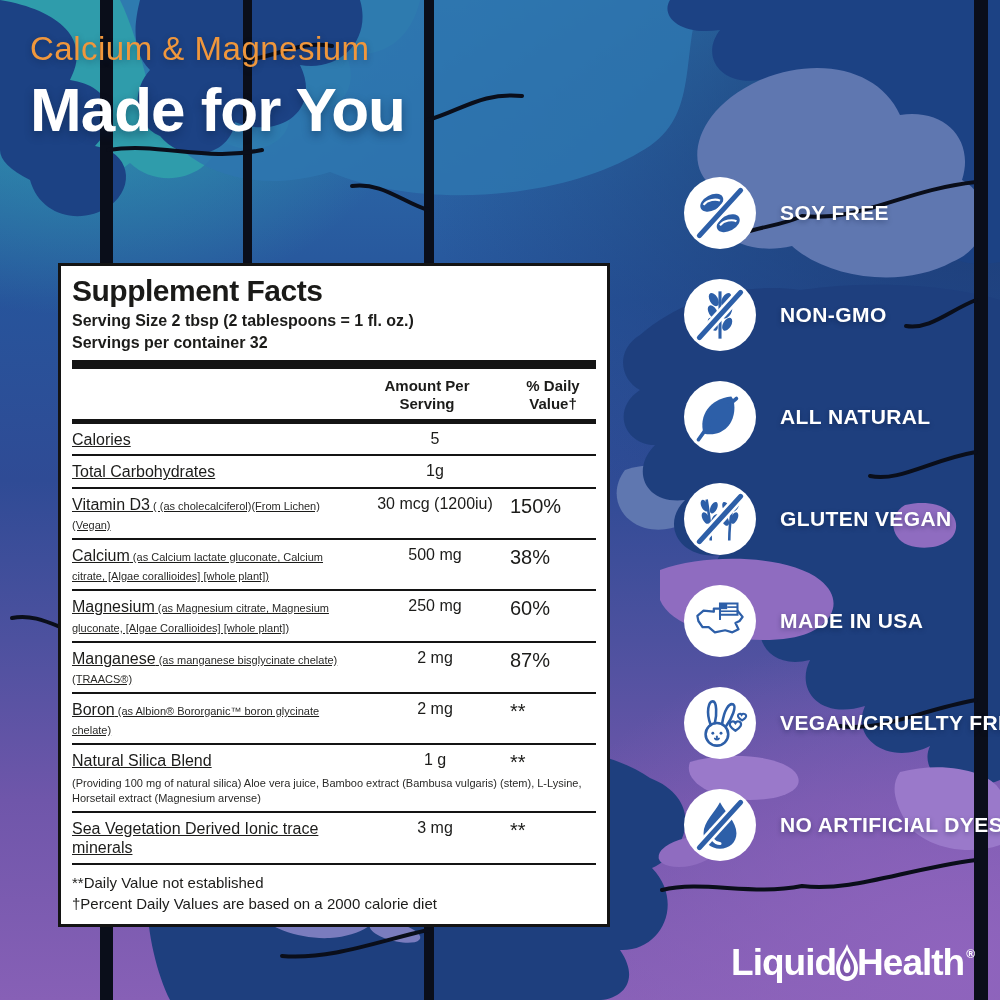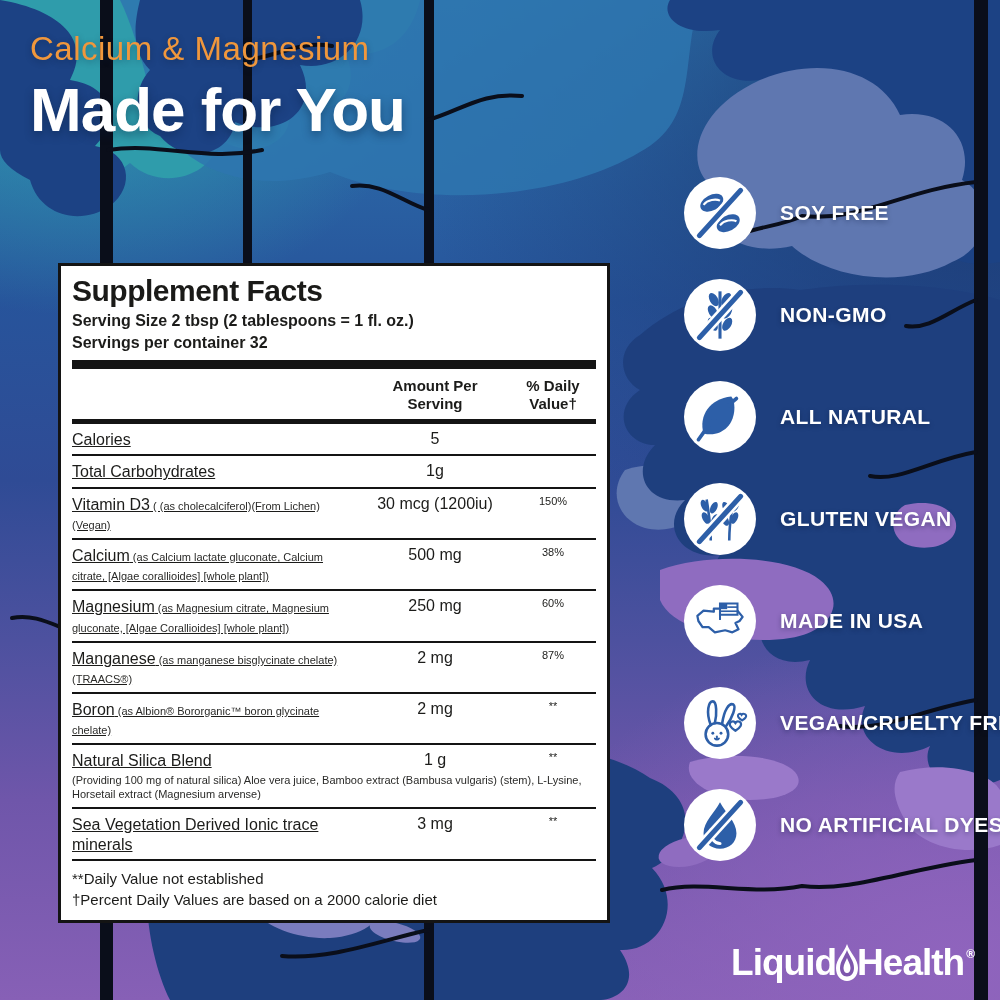--- a/index.html
+++ b/index.html
@@ -20,29 +20,29 @@
     text-shadow:0 2px 6px rgba(5,25,55,.35);}
   .title{margin:6px 0 0;font-size:62px;font-weight:800;color:#ffffff;letter-spacing:-1px;
     text-shadow:0 4px 10px rgba(5,25,55,.4);}
 
   
   .facts{position:absolute;left:58px;top:263px;width:552px;box-sizing:border-box;z-index:6;
     background:#ffffff;border:3px solid #141414;padding:6px 11px 10px;color:#1c1c1a;}
   .sf-title{margin:2px 0 2px;font-size:30px;font-weight:800;letter-spacing:-.5px;color:#1a1a18;}
   .sf-serving{font-size:16px;font-weight:700;line-height:1.35;}
   .bar8{height:9px;background:#141414;margin-top:7px;}
-  .sf-colhead{display:grid;grid-template-columns:1fr 150px 86px;padding:8px 0 6px;}
+  .sf-colhead{display:grid;grid-template-columns:1fr 150px 86px;padding:8px 0 6px;gap:8px;}
   .sf-colhead div{font-size:15px;font-weight:700;text-align:center;white-space:pre-line;line-height:1.2;}
   .bar4{height:5px;background:#141414;}
   .sf-row{display:grid;grid-template-columns:1fr 150px 86px;align-items:start;
     border-bottom:2.5px solid #141414;padding:6px 0 5px;}
   .sf-main{font-size:16px;line-height:1.2;padding-right:4px;text-decoration:underline;}
   .sf-note{font-size:11px;color:#2a2a28;}
   .sf-amount{font-size:16px;text-align:center;}
-  .sf-dv{font-size:11px;text-align:center;}
+  .sf-dv{font-size:20px;}
   .sf-fullnote{grid-column:1 / -1;font-size:11px;line-height:1.35;padding-top:2px;color:#2a2a28;}
   .sf-foot{padding-top:7px;font-size:15px;line-height:1.4;}
 
   
   .badges{position:absolute;left:684px;top:177px;z-index:5;}
   .badge{display:flex;align-items:center;gap:24px;margin-bottom:30px;height:72px;}
   .bicon{width:72px;height:72px;border-radius:50%;background:#ffffff;flex:0 0 auto;
     display:flex;align-items:center;justify-content:center;}
   .bicon svg{width:72px;height:72px;}
   .blabel{font-size:21px;font-weight:700;color:#ffffff;letter-spacing:.4px;white-space:nowrap;

